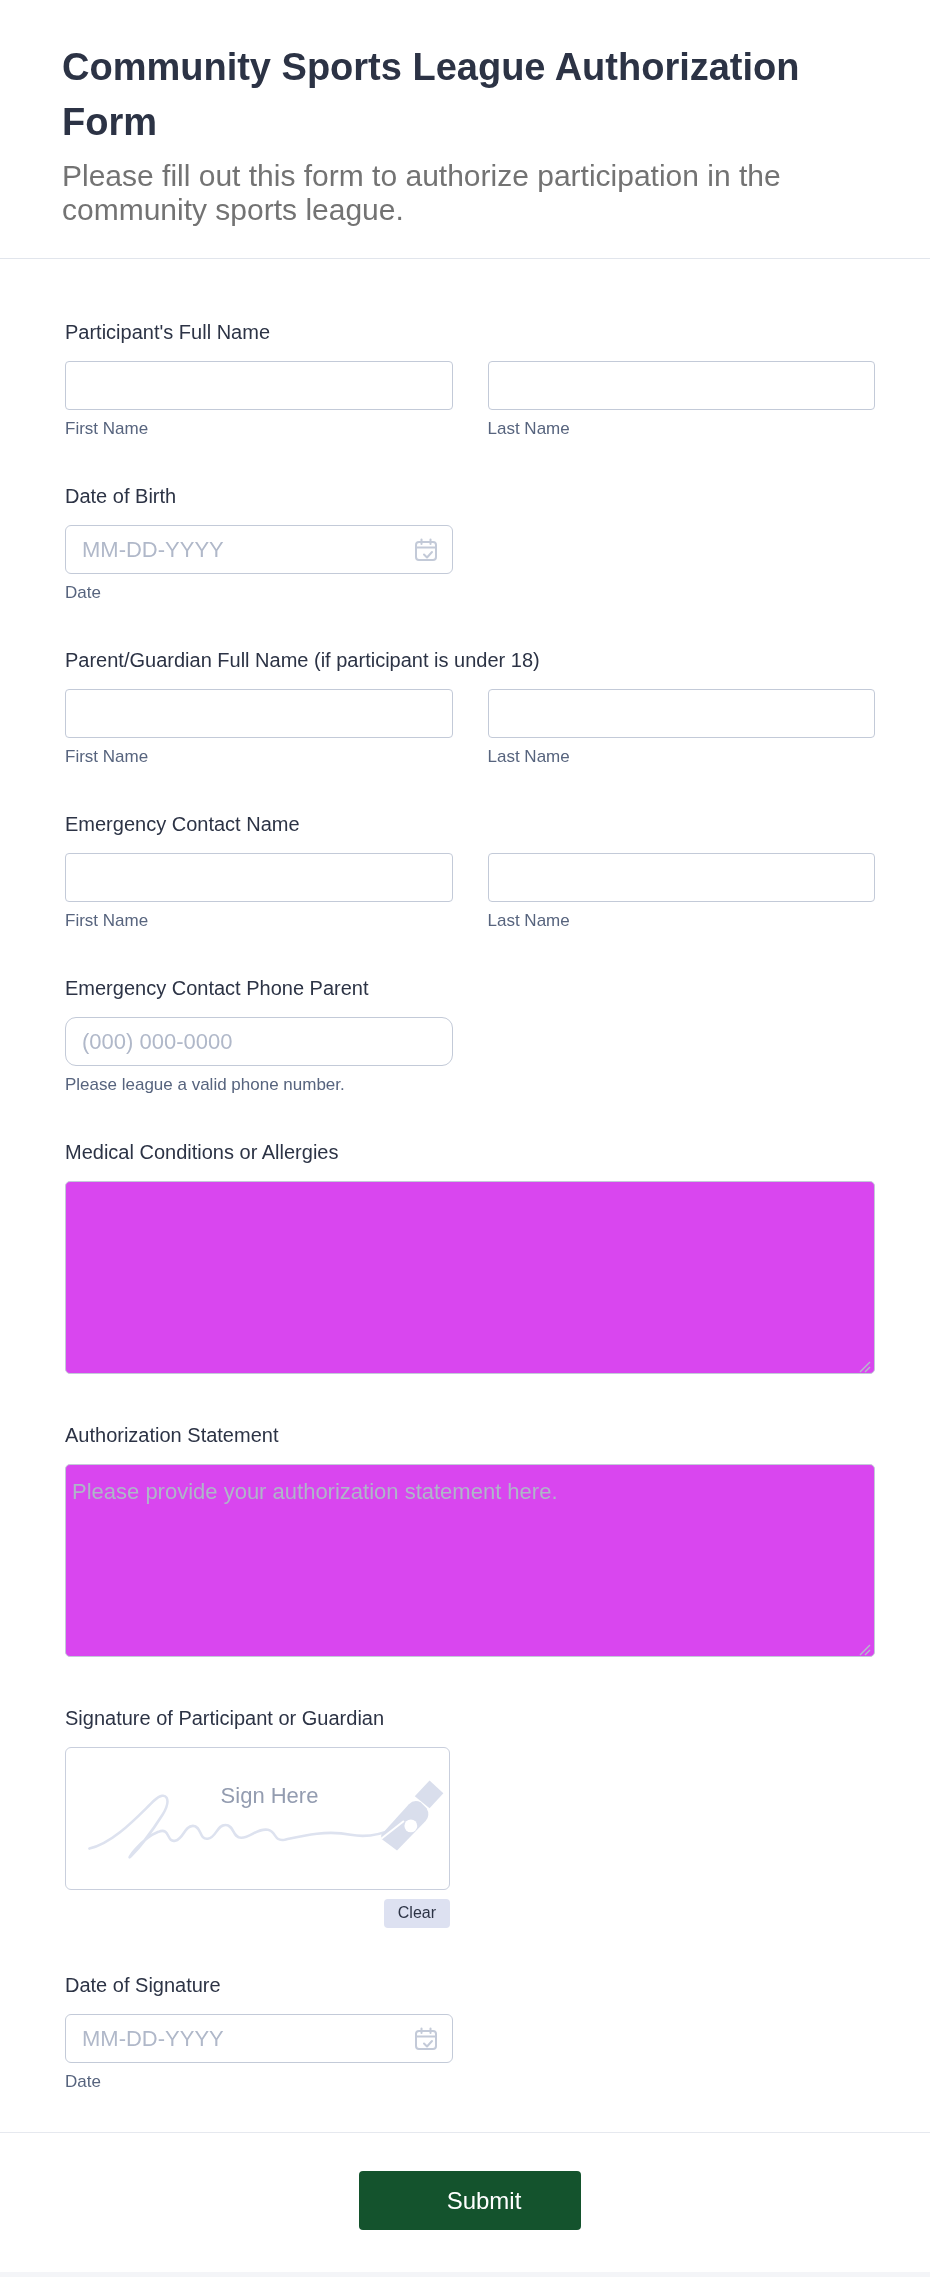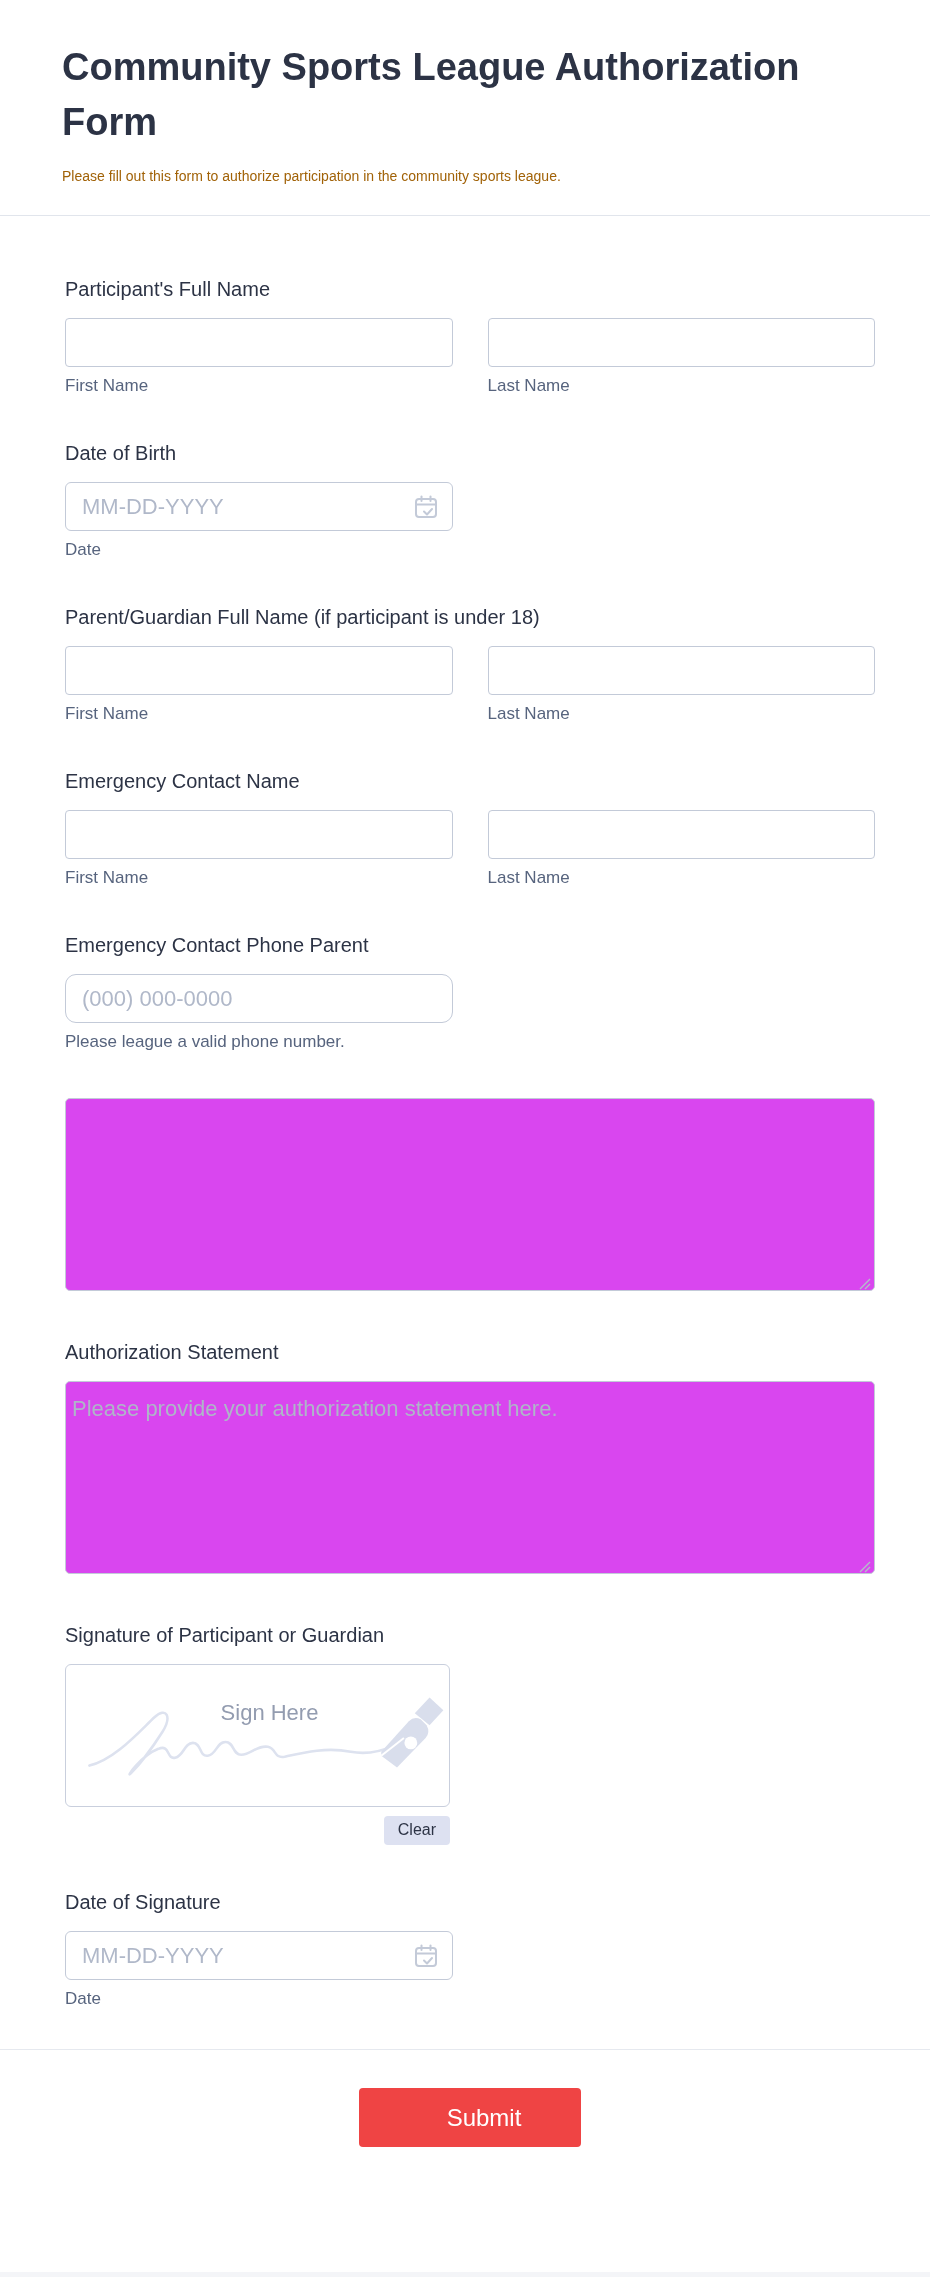--- a/index.html
+++ b/index.html
@@ -22,24 +22,24 @@
     border-bottom: 1px solid #e1e5ec;
   }
   .form-title {
     font-size: 38px;
     font-weight: 700;
     line-height: 1.45;
     color: #2c3345;
     max-width: 790px;
   }
   .form-subtitle {
-    margin-top: 18px;
-    font-size: 14px;
+    margin-top: 9px;
+    font-size: 30px;
     font-weight: 400;
-    color: #a16207;
+    color: #737373;
   }
   
   .form-body {
     padding: 62px 55px 0 65px;
   }
   .field { margin-bottom: 46px; }
   .field-label {
     display: block;
     font-size: 20px;
     font-weight: 500;
@@ -146,21 +146,21 @@
     border-top: 1px solid #e6e9ef;
     padding: 38px 55px 44px 65px;
     text-align: center;
   }
   .submit-btn {
     display: inline-block;
     border: none;
     width: 222px;
     height: 59px;
     border-radius: 4px;
-    background: #ef4444;
+    background: #14532d;
     color: #ffffff;
     font-family: "Liberation Sans", sans-serif;
     font-size: 24px;
     font-weight: 500;
     cursor: pointer;
     padding-left: 28px;
   }
   .bottom-strip {
     position: absolute;
     left: 0; right: 0; bottom: 0;
@@ -237,20 +237,21 @@
       </div>
     </div>
 
     <div class="field">
       <label class="field-label">Emergency Contact Phone Parent</label>
       <input type="text" class="text-input w-half" style="border-radius: 11px;" placeholder="(000) 000-0000">
       <span class="sublabel">Please league a valid phone number.</span>
     </div>
 
     <div class="field">
+      <label class="field-label">Medical Conditions or Allergies</label>
       <div class="textarea-wrap">
         <textarea class="textarea" style=""></textarea>
         <svg class="resize-handle" viewBox="0 0 14 14" stroke="#b4bcca" stroke-width="1.4">
           <line x1="3" y1="13" x2="13" y2="3"></line>
           <line x1="8" y1="13" x2="13" y2="8"></line>
         </svg>
       </div>
     </div>
 
     <div class="field">

